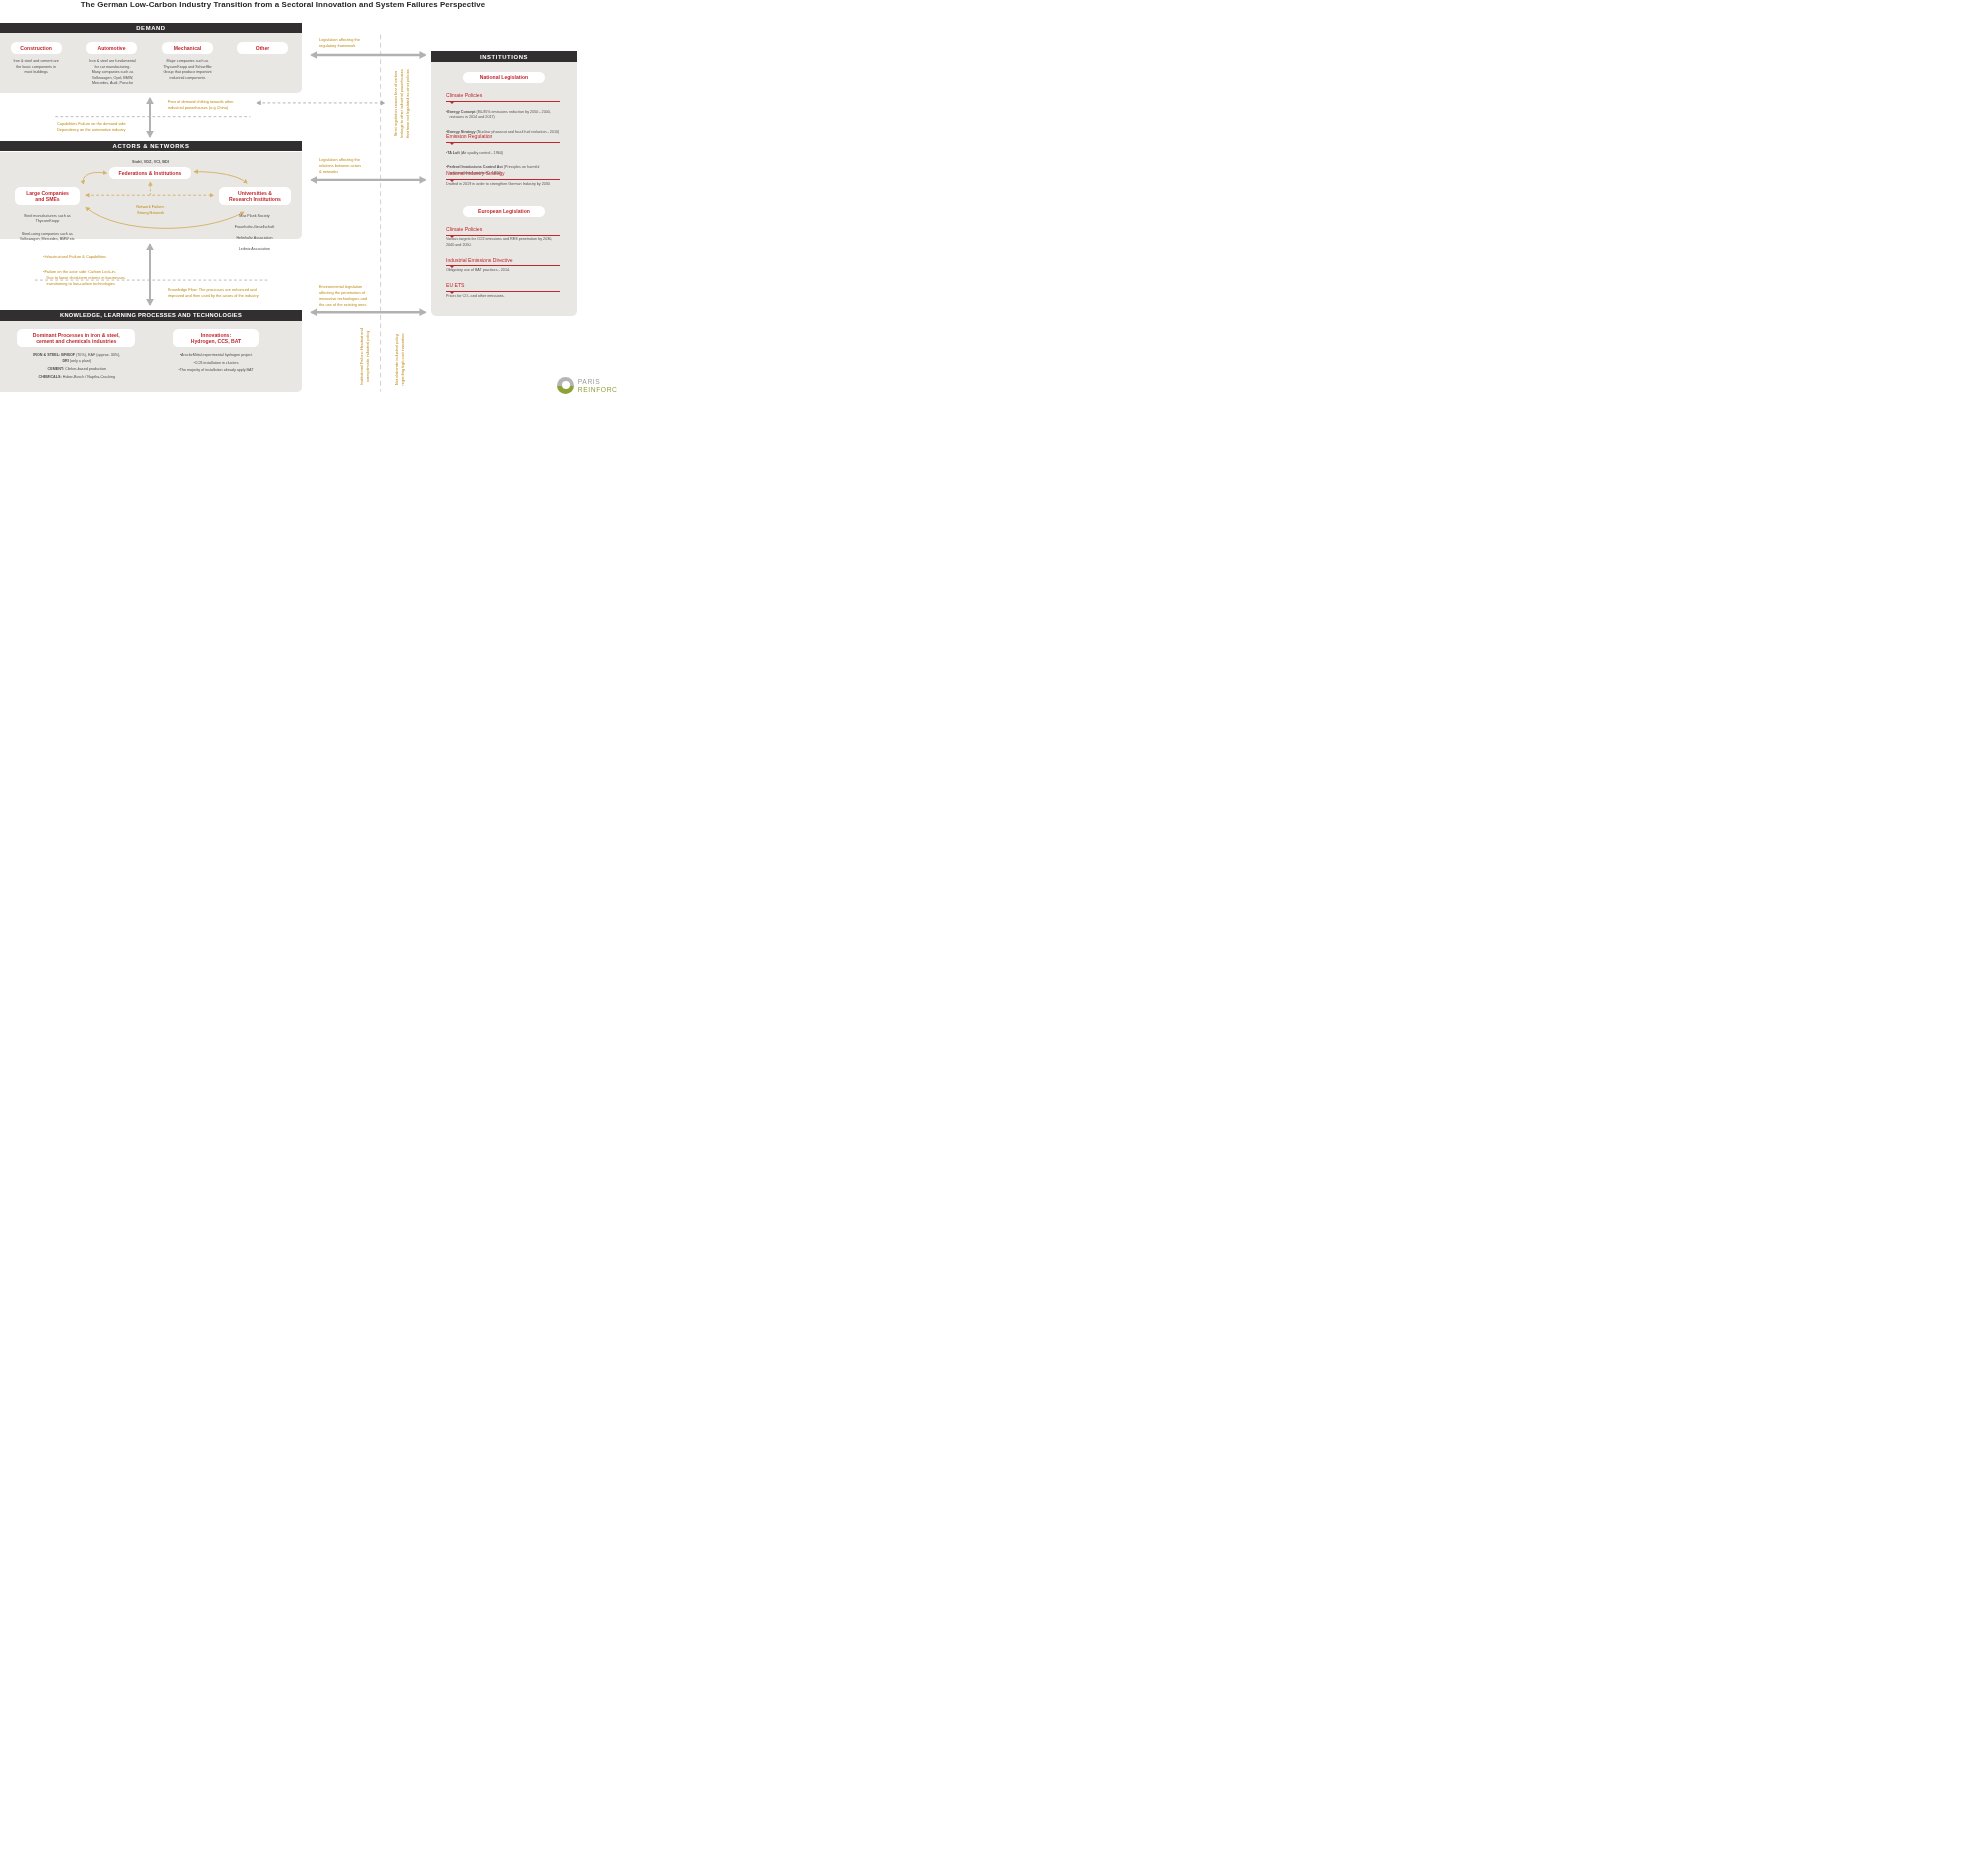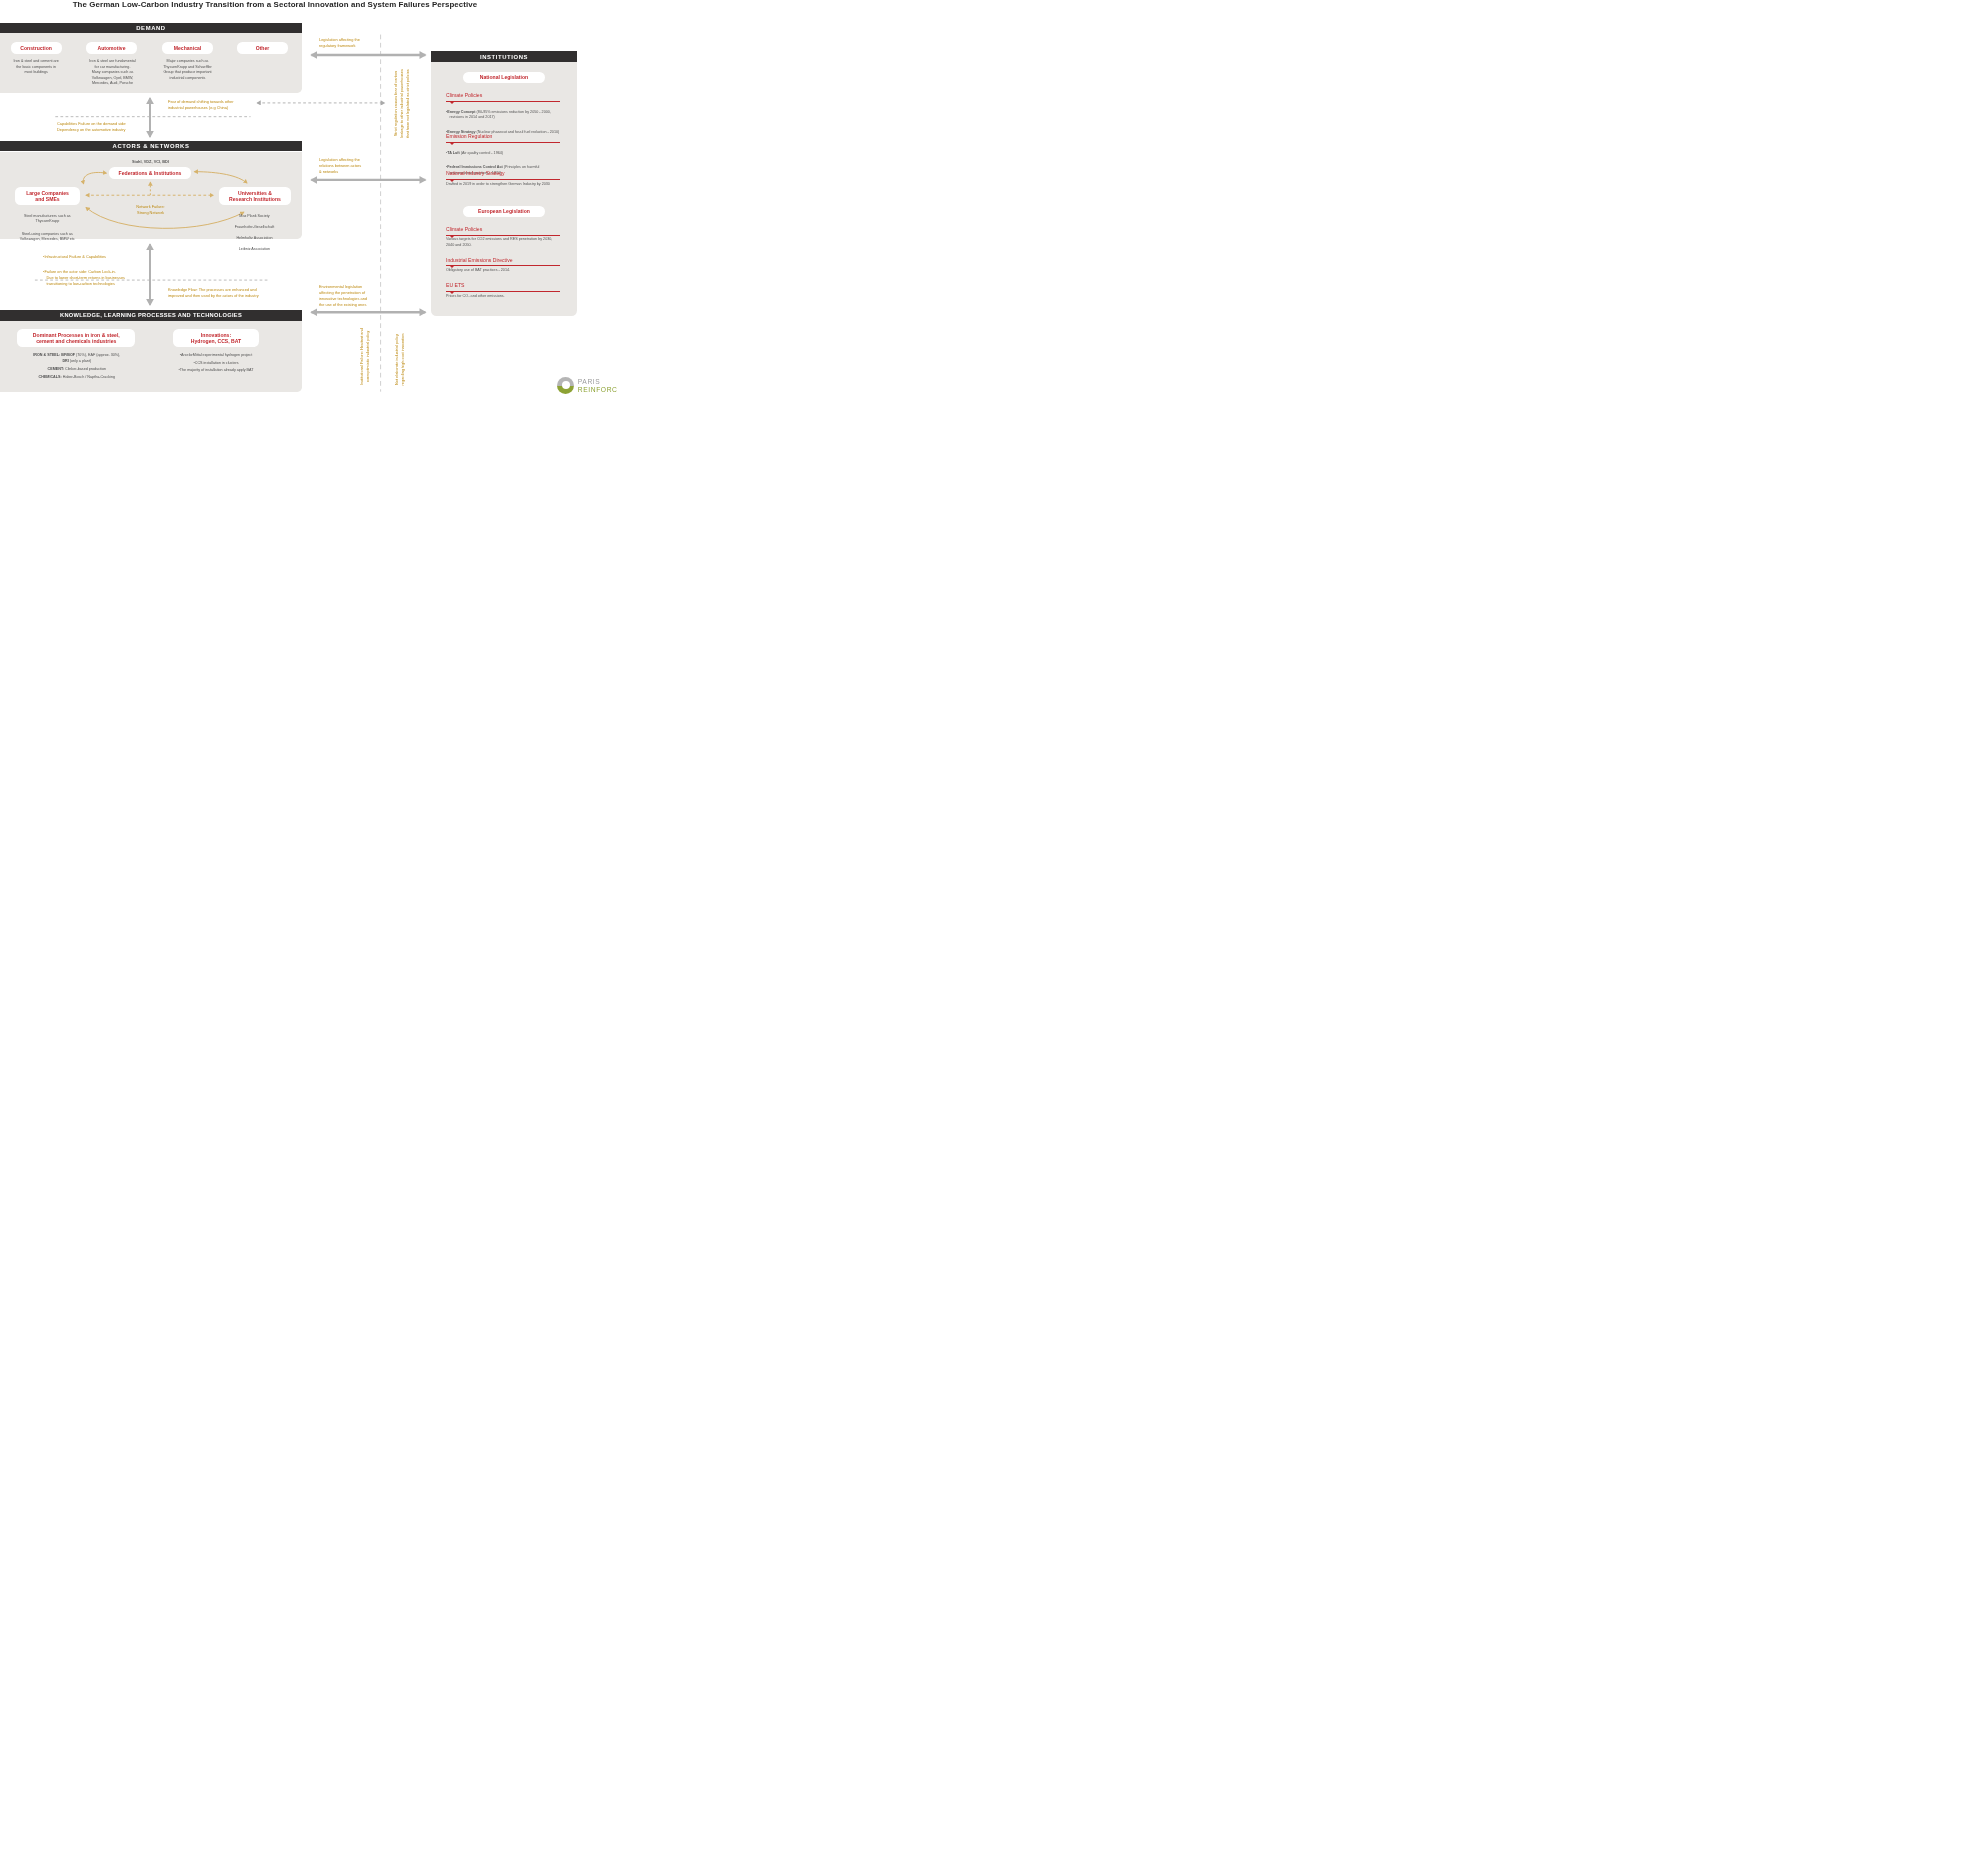--- a/index.html
+++ b/index.html
@@ -1,18 +1,18 @@
 <!DOCTYPE html>
 <html style="font-size:6.3px"><head>
 <meta charset="utf-8">
 <style>
   html,body{margin:0;padding:0;background:#ffffff;}
   #canvas{position:relative;width:617px;height:394px;background:#fff;overflow:hidden;
           font-family:"Liberation Sans",sans-serif;}
-  .title{position:absolute;left:0;top:6;width:550px;text-align:center;font-size:7.9px;
+  .title{position:absolute;left:8px;top:6;width:550px;text-align:center;font-size:7.9px;
          font-weight:bold;color:#262626;letter-spacing:0.1px;z-index:4;}
   .bar{position:absolute;background:#312f2f;color:#fff;display:flex;align-items:center;
        justify-content:center;font-weight:bold;letter-spacing:0.6px;z-index:2;}
   .panel{position:absolute;background:#e9e7e4;z-index:1;}
   .pill{position:absolute;background:#fff;border-radius:5.5px;display:flex;align-items:center;
         justify-content:center;color:#c1272d;font-weight:bold;text-align:center;z-index:3;
         line-height:1.25;}
   .pill span{white-space:pre-line;}
   .desc{position:absolute;font-size:3.7px;color:#4f4f4f;line-height:1.5;text-align:center;
         white-space:pre-line;z-index:3;}

